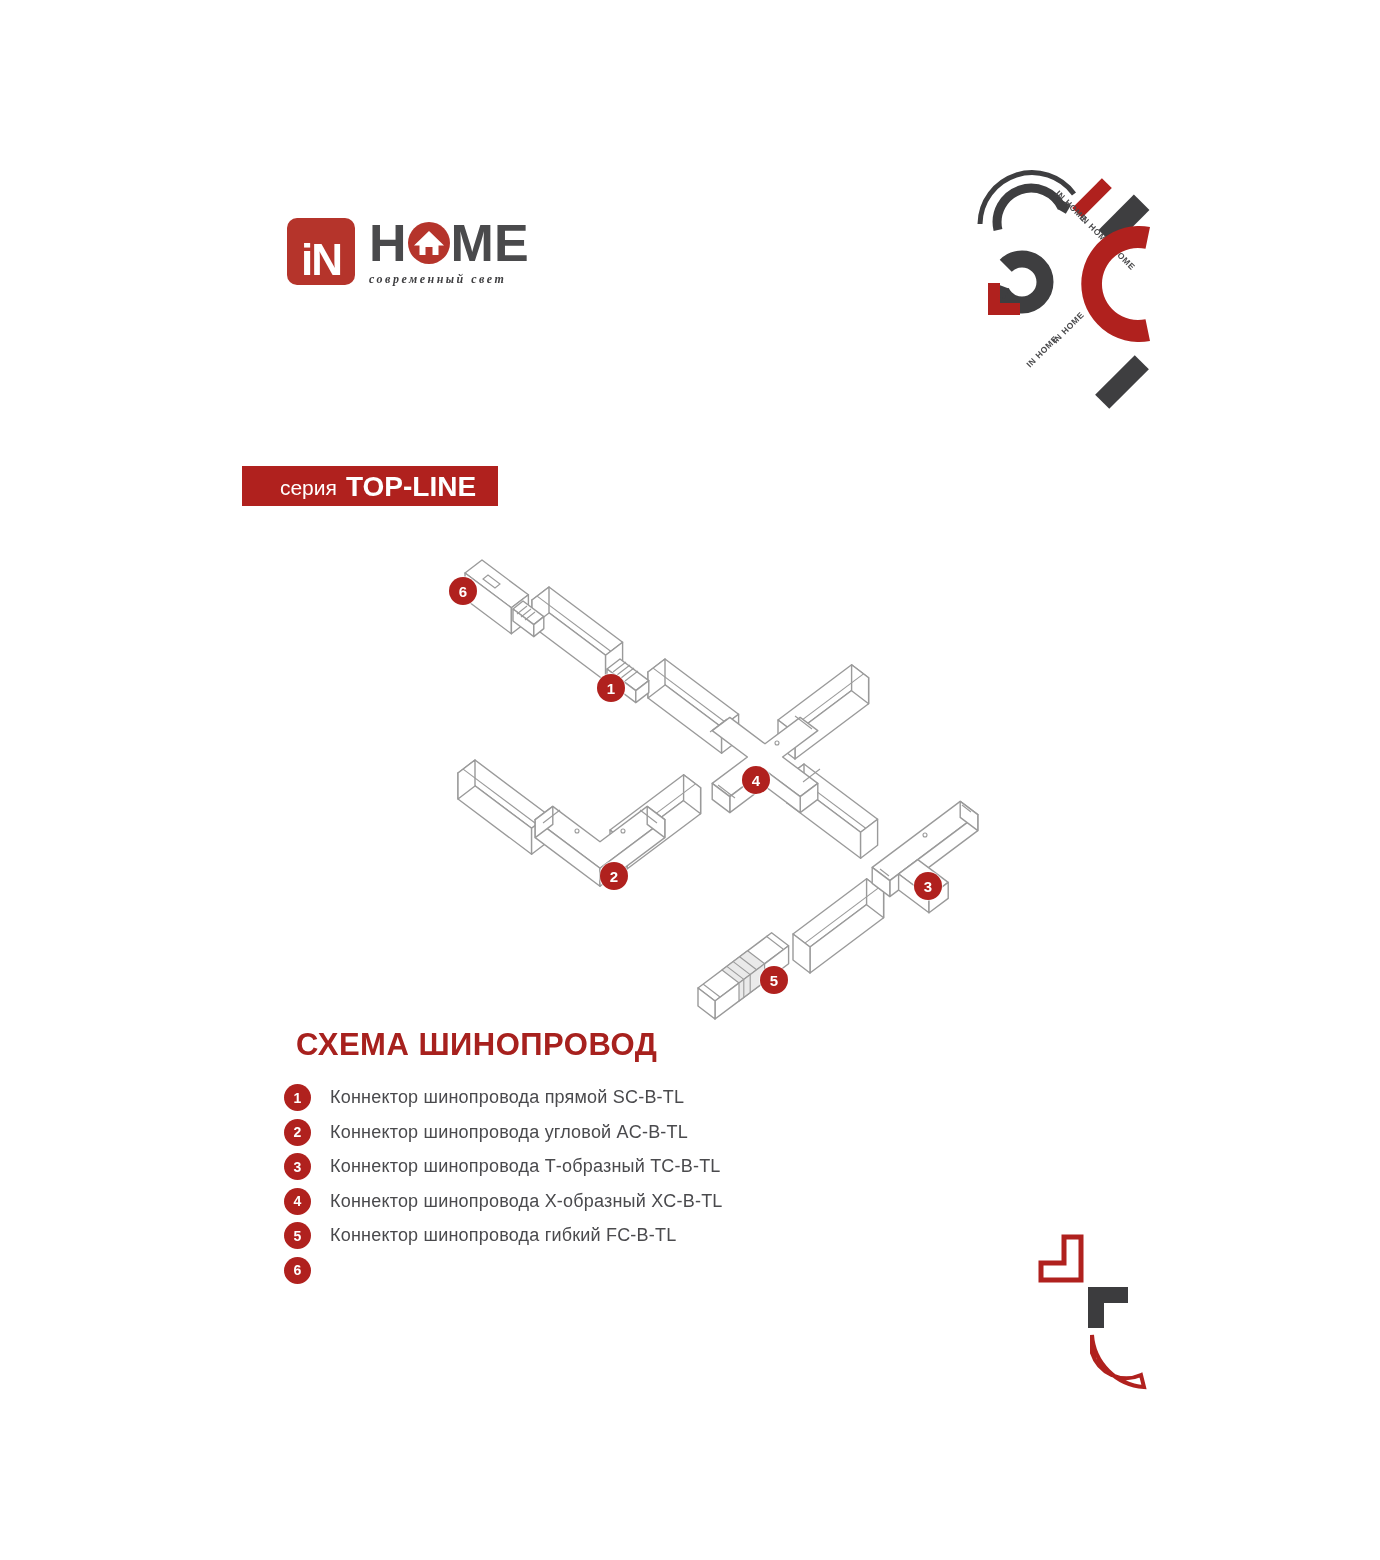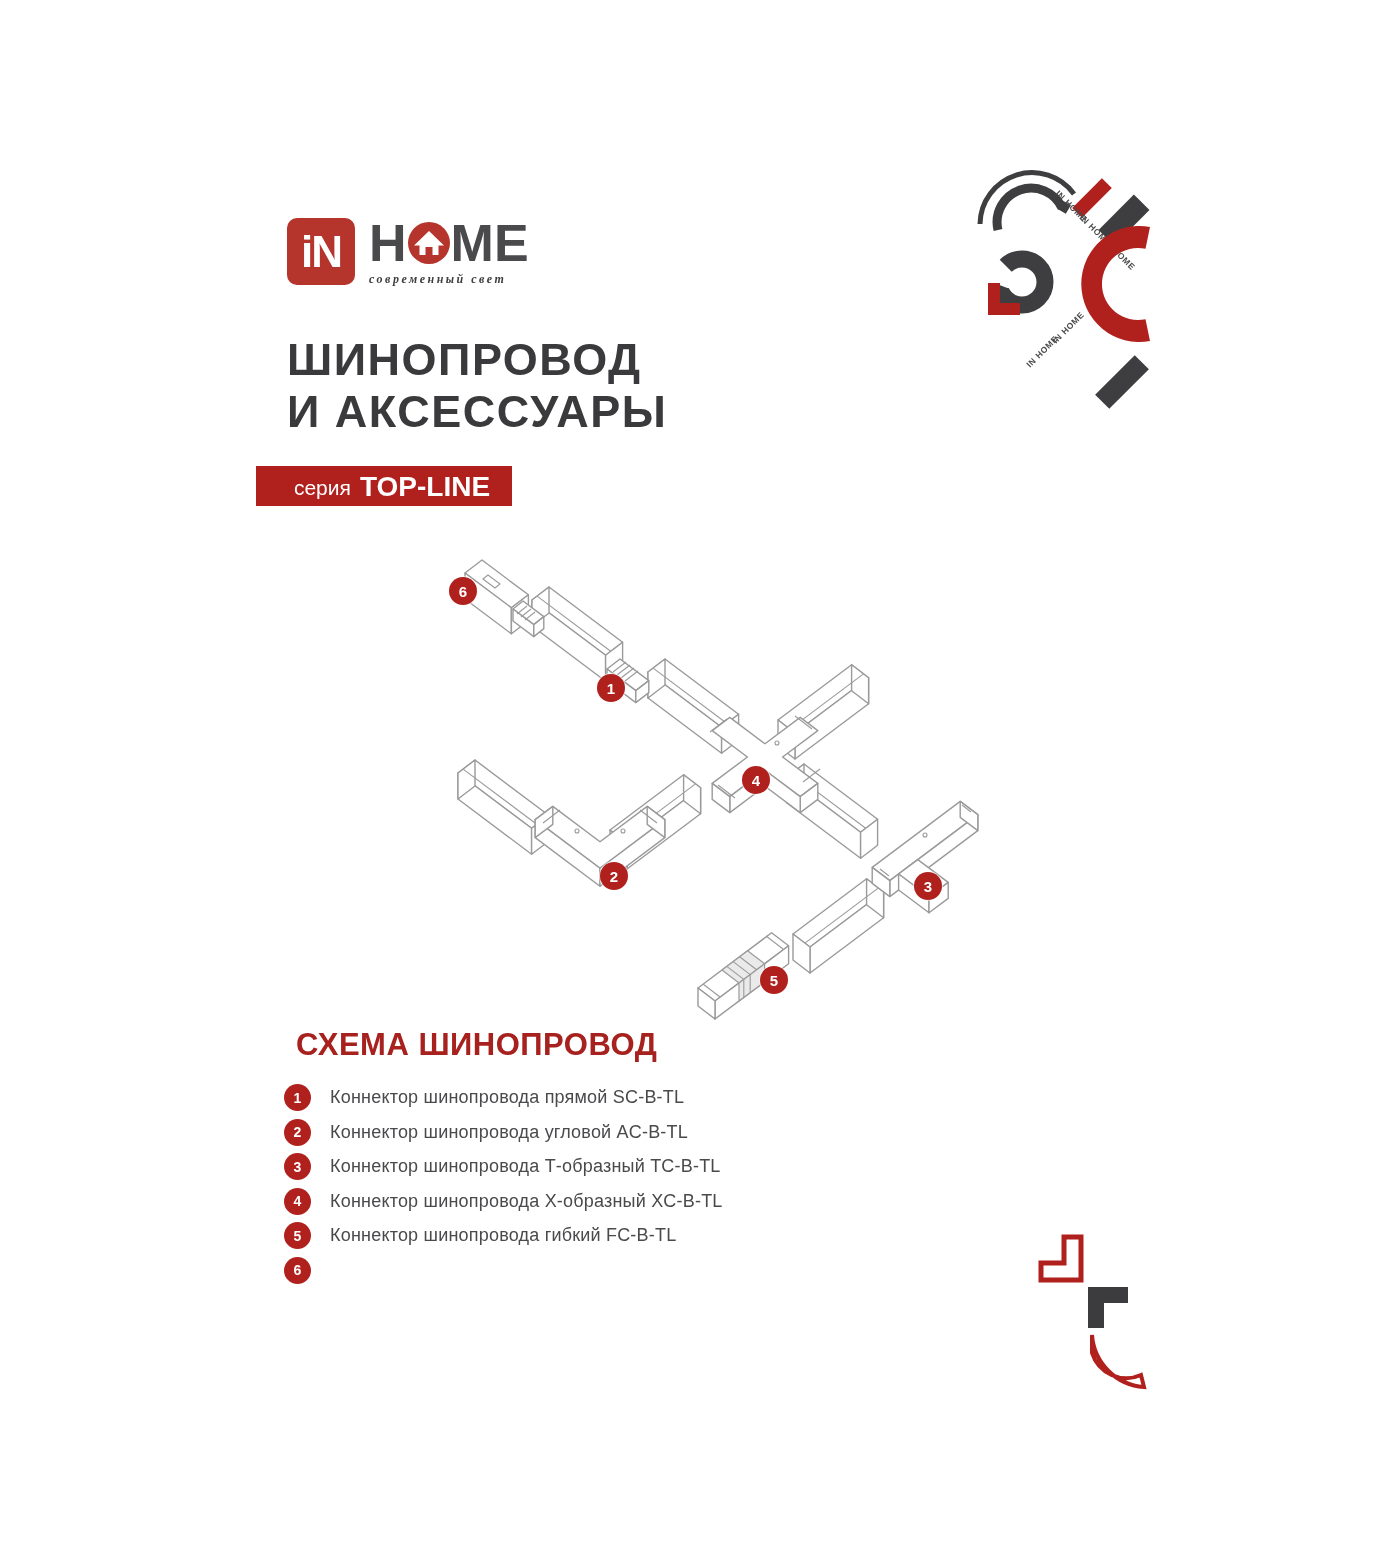--- a/index.html
+++ b/index.html
@@ -5,42 +5,42 @@
   * { margin:0; padding:0; box-sizing:border-box; }
   html,body { background:#fff; }
   .page {
     position:relative; width:1380px; height:1560px; background:#ffffff;
     font-family:"Liberation Sans", sans-serif; overflow:hidden;
   }
   
   .logo { position:absolute; left:287px; top:218px; display:flex; }
   .logo-box {
     width:68px; height:67px; background:#B5342B; border-radius:10px;
-    display:flex; align-items:center; justify-content:center;
+    display:flex; align-items:flex-end; justify-content:center;
   }
   .logo-box span { color:#fff; font-size:44px; font-weight:700; letter-spacing:-2px; }
   .logo-right { margin-left:14px; }
   .logo-home { display:flex; align-items:center; height:46px; margin-top:2px; }
   .logo-home .hl { font-size:52px; font-weight:700; color:#4A4A4C; line-height:46px; }
   .logo-o {
     width:42px; height:42px; background:#B5342B; border-radius:50%;
     display:inline-flex; align-items:center; justify-content:center; margin:0 1px;
   }
   .logo-tagline {
     margin-top:6px; font-family:"Liberation Serif", serif; font-style:italic;
     font-size:12px; font-weight:700; color:#3E3E40; letter-spacing:2.5px; white-space:nowrap;
   }
   
   .title {
     position:absolute; left:287px; top:334px; font-size:45px; line-height:52px;
     font-weight:700; color:#3A3A3C; letter-spacing:1.5px;
   }
   
   .series-banner {
-    position:absolute; left:256px; top:466px; width:256px; height:40px;
+    position:absolute; left:242px; top:466px; width:256px; height:40px;
     background:#B0211E; display:flex; align-items:baseline; justify-content:center;
     padding-left:16px; gap:9px;
   }
   .series-banner .pfx { color:#fff; font-size:21px; align-self:center; padding-top:4px; }
   .series-banner .nm { color:#fff; font-size:28px; font-weight:700; align-self:center; padding-top:2px; }
   
   .diagram { position:absolute; left:425px; top:535px; width:570px; height:510px; }
   .diagram svg { position:absolute; left:0; top:0; }
   .diag-line { fill:#ffffff; stroke:#9A9A9A; stroke-width:1.4; stroke-linejoin:round; }
   .diag-fill { fill:#EAEAEA; stroke:#9A9A9A; stroke-width:1.2; stroke-linejoin:round; }
@@ -111,24 +111,20 @@
       <text class="wm" transform="translate(88 186) rotate(-45)">IN HOME</text>
     </g>
     <g>
       <path d="M182 69 A58 58 0 1 0 182 183 L177.5 161.2 A36 36 0 1 1 177.5 90.8 Z" fill="#B0211E"></path>
       <circle cx="54" cy="124" r="23" fill="none" stroke="#3E3E40" stroke-width="17" stroke-dasharray="116 29" transform="rotate(225 54 124)"></circle>
       <rect x="27" y="128" width="12" height="11" fill="#3E3E40" transform="rotate(20 33 134)"></rect>
       <path d="M20 125 H32 V145 H52 V157 H20 Z" fill="#B0211E"></path>
     </g>
   </svg>
 
-  <h1 class="title">
-    <span>ШИНОПРОВОД</span><br>
-    <span>И АКСЕССУАРЫ</span>
-  </h1>
 
   <div class="series-banner">
     <span class="pfx">серия</span>
     <span class="nm">TOP-LINE</span>
   </div>
 
   <div class="diagram">
     <svg width="570" height="510" viewBox="0 0 570 510">
       <defs>
         <g id="trackA">

